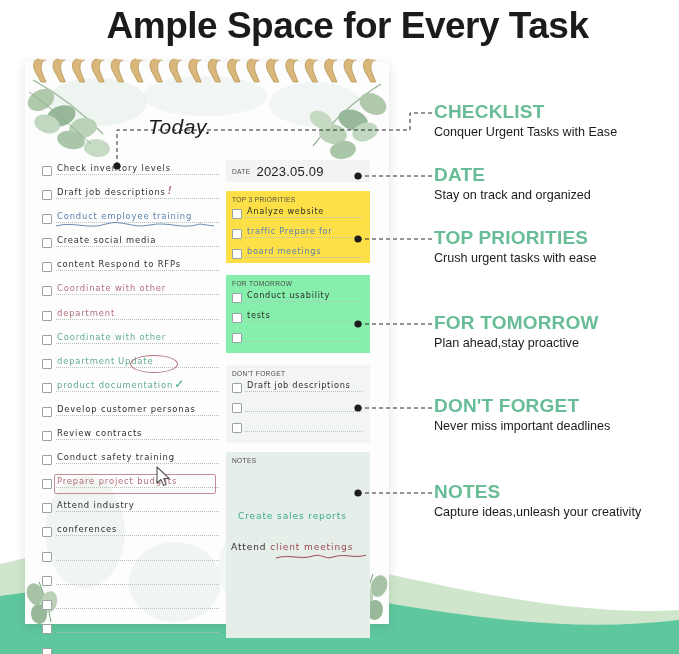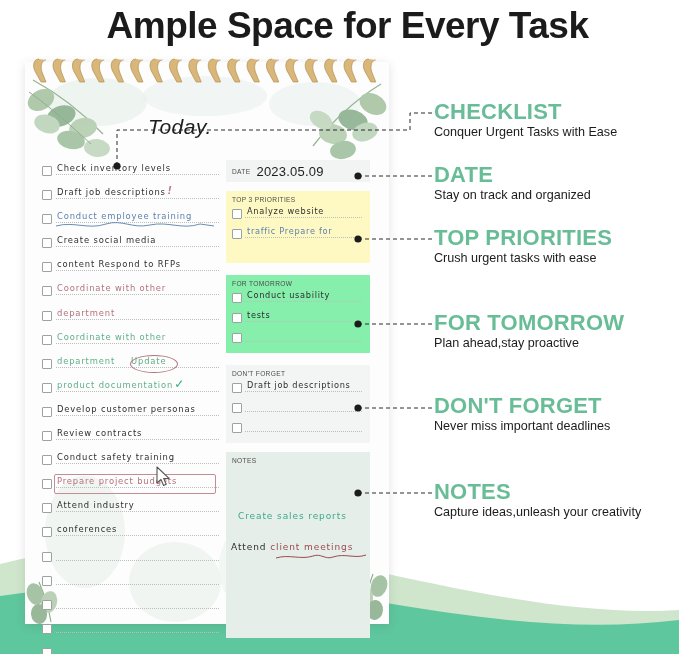--- a/index.html
+++ b/index.html
@@ -231,21 +231,21 @@
   .date-value {
     font-family: "Liberation Sans", sans-serif;
     font-size: 13px;
     color: #1c1c1c;
     margin-left: 6px;
     letter-spacing: 0.2px;
   }
   #panel-priorities {
     top: 31px;
     height: 72px;
-    background: #fef9c3;
+    background: #fde047;
   }
   #panel-tomorrow {
     top: 115px;
     height: 78px;
     background: #86efac;
   }
   #panel-forget {
     top: 205px;
     height: 78px;
     background: #f3f5f4;
@@ -276,21 +276,21 @@
   }
   #notes-line-2 .hl { color: #9b4a4f; }
 
   
   .callout {
     position: absolute;
     z-index: 7;
   }
   .callout-title {
     font-family: "Liberation Sans", sans-serif;
-    font-size: 22px;
+    font-size: 19px;
     font-weight: bold;
     color: #68bd97;
     letter-spacing: 0.2px;
     line-height: 20px;
     white-space: nowrap;
   }
   .callout-sub {
     font-family: "Liberation Sans", sans-serif;
     font-size: 12.6px;
     color: #1c1c1c;
@@ -450,21 +450,21 @@
     </div>
     <div class="todo-row">
       <span class="cbox"></span>
       <span class="dotline"></span>
       <span class="todo-text t-green">Coordinate with other</span>
     </div>
     <div class="todo-row">
       <span class="cbox"></span>
       <span class="dotline"></span>
       <span class="todo-text t-green">department</span>
-      <span class="todo-text t-green" style="margin-left: 16px;">Update</span>
+      <span class="todo-text t-green" style="margin-left: 3px;">Update</span>
       <span class="ellipse-note" style="left: 88px; top: 2px; width: 46px; height: 16px;"></span>
     </div>
     <div class="todo-row">
       <span class="cbox"></span>
       <span class="dotline"></span>
       <span class="todo-text t-green">product documentation</span>
       <span class="checkmark">✓</span>
     </div>
     <div class="todo-row">
       <span class="cbox"></span>
@@ -539,20 +539,25 @@
     <div id="priorities-rows">
         <div class="panel-row">
           <span class="cbox"></span>
           <span class="dotline"></span>
           <span class="panel-text t-dark">Analyze website</span>
         </div>
         <div class="panel-row">
           <span class="cbox"></span>
           <span class="dotline"></span>
           <span class="panel-text t-blue">traffic Prepare for</span>
+        </div>
+        <div class="panel-row">
+          <span class="cbox"></span>
+          <span class="dotline"></span>
+          <span class="panel-text t-blue">board meetings</span>
         </div>
       </div>
   </div>
 
   <div class="panel" id="panel-tomorrow">
     <div class="panel-title">FOR TOMORROW</div>
     <div id="tomorrow-rows">
         <div class="panel-row">
           <span class="cbox"></span>
           <span class="dotline"></span>

